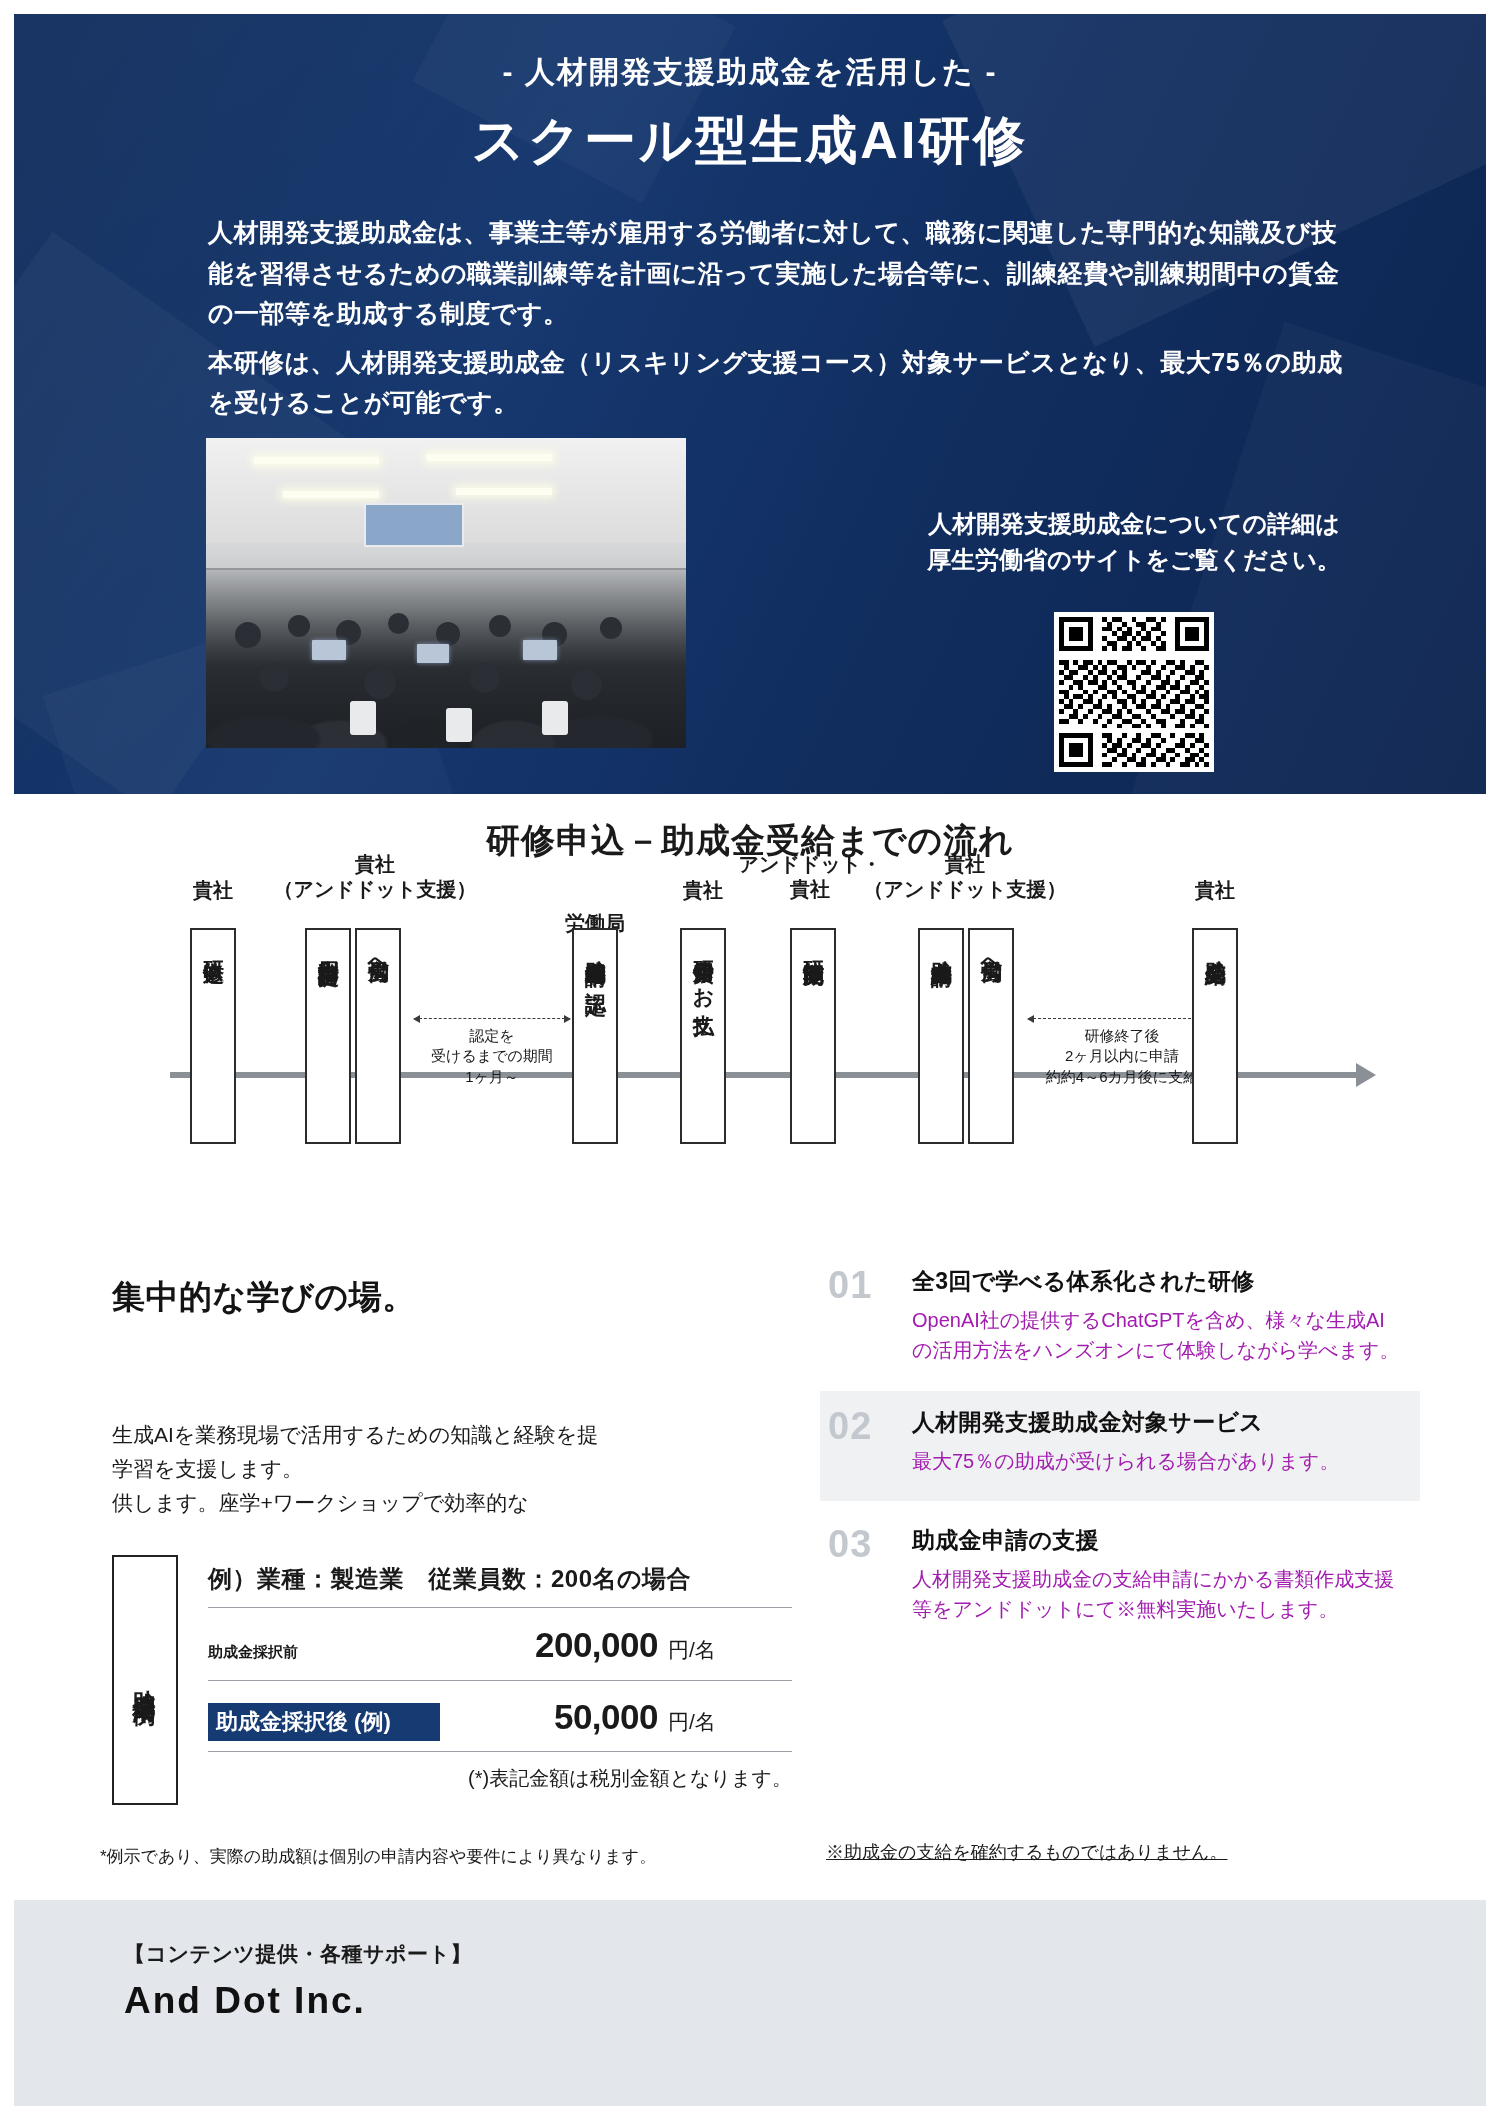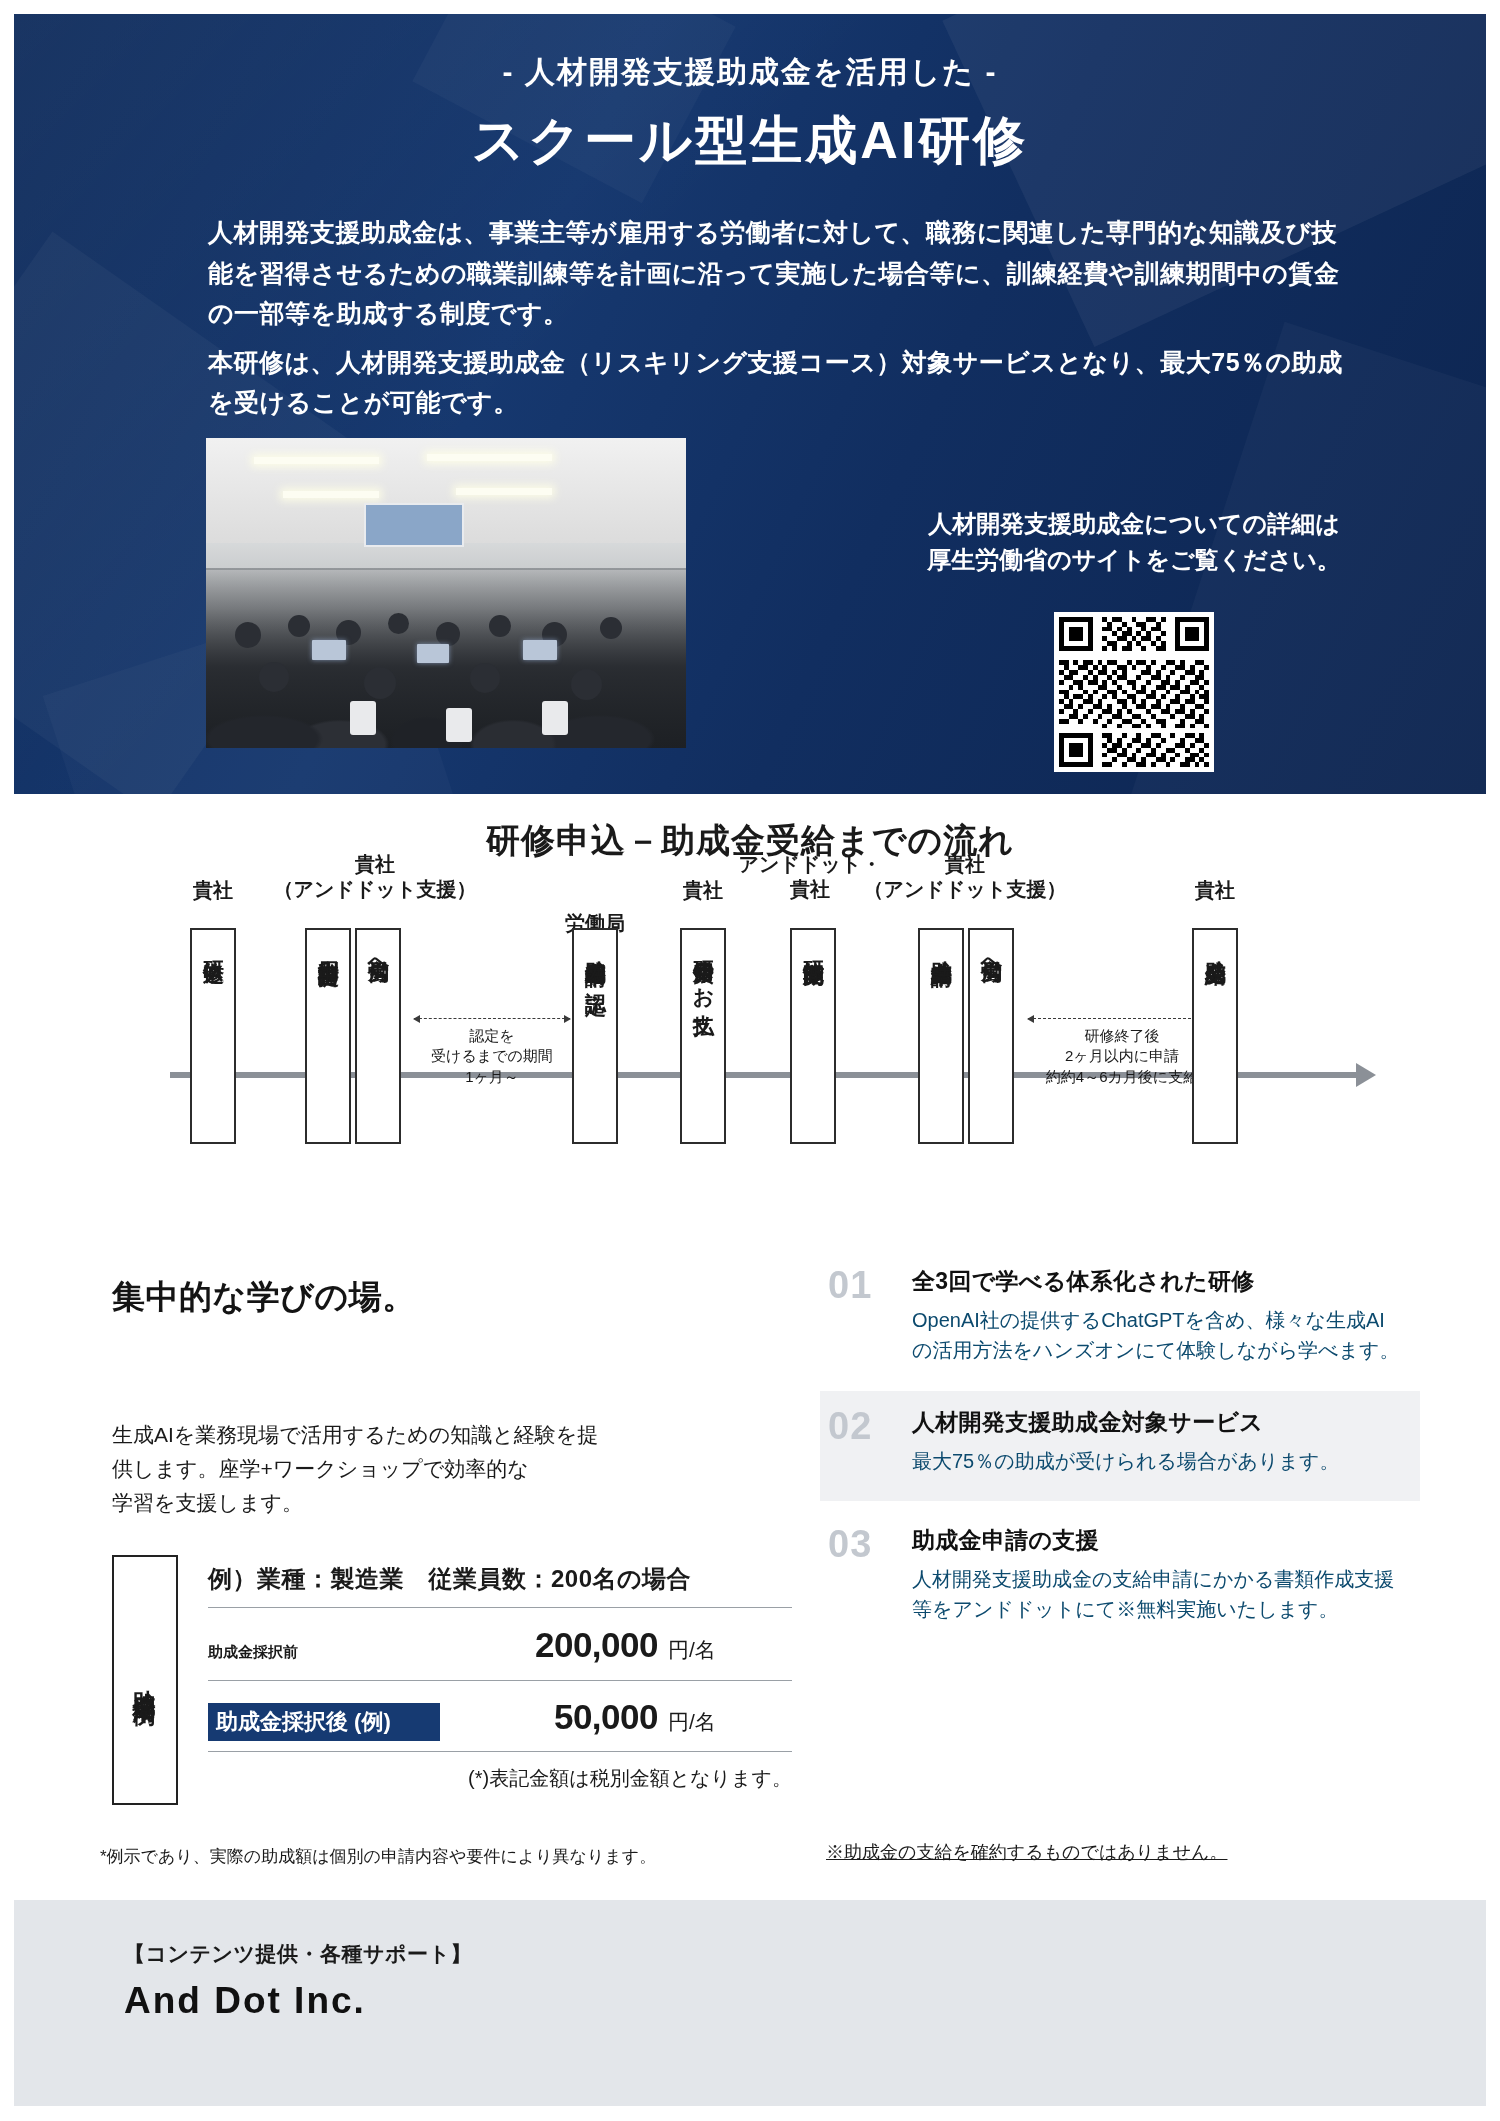--- a/index.html
+++ b/index.html
@@ -375,21 +375,21 @@
     margin: 0 0 8px 0;
     font-size: 23px;
     font-weight: bold;
     color: #111;
     letter-spacing: 0.3px;
   }
   .feature p {
     margin: 0;
     font-size: 20px;
     line-height: 1.5;
-    color: #0c4a6e;
+    color: #a21caf;
   }
   .disclaimer-right {
     position: absolute;
     left: 826px;
     top: 1840px;
     font-size: 18px;
     color: #1a1a1a;
     text-decoration: underline;
   }
 
@@ -810,22 +810,22 @@
     <div class="flow-box" style="left:1042px;top:50px;width:46px;height:216px;">
       <span class="vtxt">助成金受給</span>
     </div>
   </div>
 
   <div class="lead">
     <div>集中的な学びの場。</div>
   </div>
   <div class="lead-body">
     <div>生成AIを業務現場で活用するための知識と経験を提</div>
+    <div>学習を支援します。</div>
     <div>供します。座学+ワークショップで効率的な</div>
-    <div>学習を支援します。</div>
   </div>
 
   <div class="example">
     <div class="example-tag">
       <span>助成金活用例</span>
     </div>
     <div class="example-head">例）業種：製造業　従業員数：200名の場合</div>
     <div class="ex-line" style="top:52px;"></div>
 
     <div class="ex-row" style="top:70px;">

